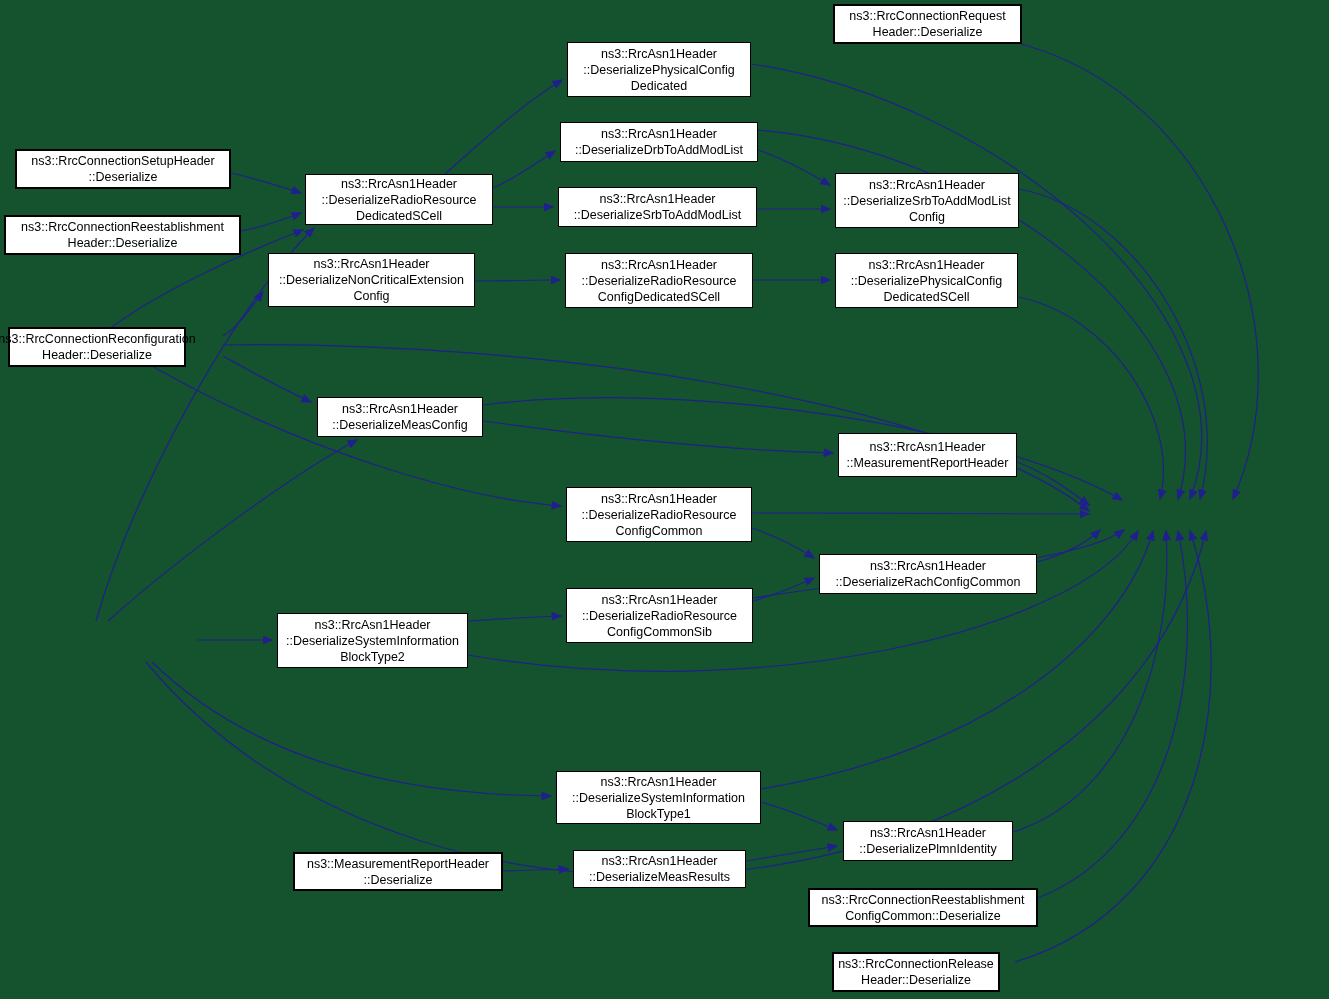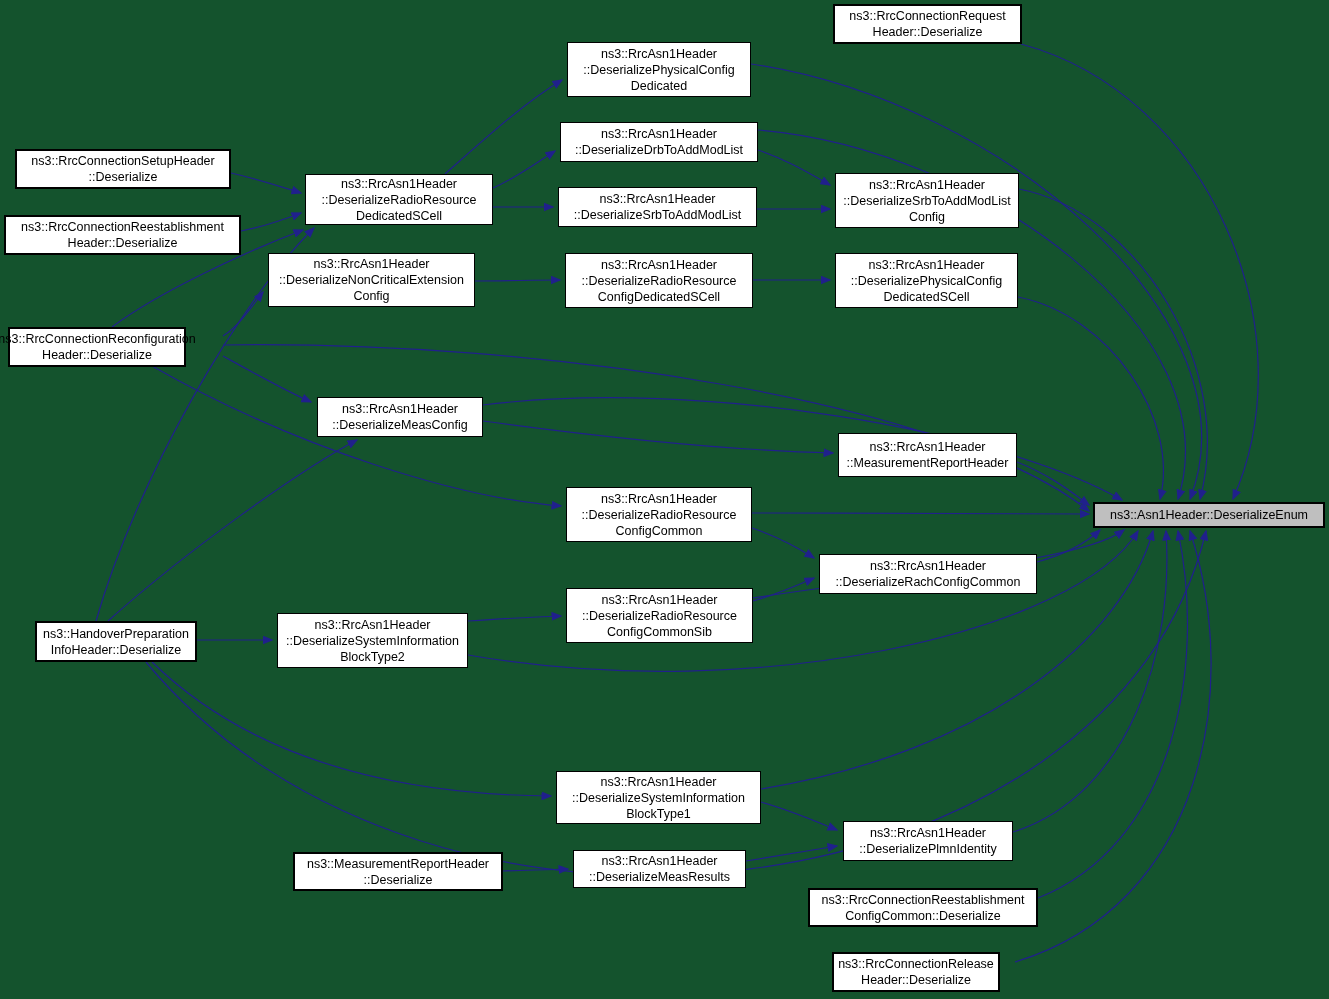--- a/index.html
+++ b/index.html
@@ -150,40 +150,33 @@
     </div>
     <div class="node fn" style="left: 838px; top: 433px; width: 179px; height: 44px;">
       <div class="ln">ns3::RrcAsn1Header</div>
       <div class="ln">::MeasurementReportHeader</div>
     </div>
     <div class="node fn" style="left: 566px; top: 487px; width: 186px; height: 55px;">
       <div class="ln">ns3::RrcAsn1Header</div>
       <div class="ln">::DeserializeRadioResource</div>
       <div class="ln">ConfigCommon</div>
     </div>
-    <div class="node focus" style="left: 1093px; top: 502px; width: 232px; height: 26px;">
-      <div class="ln">ns3::Asn1Header::DeserializeEnum</div>
-    </div>
     <div class="node fn" style="left: 819px; top: 554px; width: 218px; height: 40px;">
       <div class="ln">ns3::RrcAsn1Header</div>
       <div class="ln">::DeserializeRachConfigCommon</div>
     </div>
     <div class="node fn" style="left: 566px; top: 588px; width: 187px; height: 55px;">
       <div class="ln">ns3::RrcAsn1Header</div>
       <div class="ln">::DeserializeRadioResource</div>
       <div class="ln">ConfigCommonSib</div>
     </div>
     <div class="node fn" style="left: 277px; top: 613px; width: 191px; height: 55px;">
       <div class="ln">ns3::RrcAsn1Header</div>
       <div class="ln">::DeserializeSystemInformation</div>
       <div class="ln">BlockType2</div>
-    </div>
-    <div class="node caller" style="left: 35px; top: 621px; width: 162px; height: 41px;">
-      <div class="ln">ns3::HandoverPreparation</div>
-      <div class="ln">InfoHeader::Deserialize</div>
     </div>
     <div class="node fn" style="left: 556px; top: 771px; width: 205px; height: 53px;">
       <div class="ln">ns3::RrcAsn1Header</div>
       <div class="ln">::DeserializeSystemInformation</div>
       <div class="ln">BlockType1</div>
     </div>
     <div class="node fn" style="left: 843px; top: 821px; width: 170px; height: 40px;">
       <div class="ln">ns3::RrcAsn1Header</div>
       <div class="ln">::DeserializePlmnIdentity</div>
     </div>

